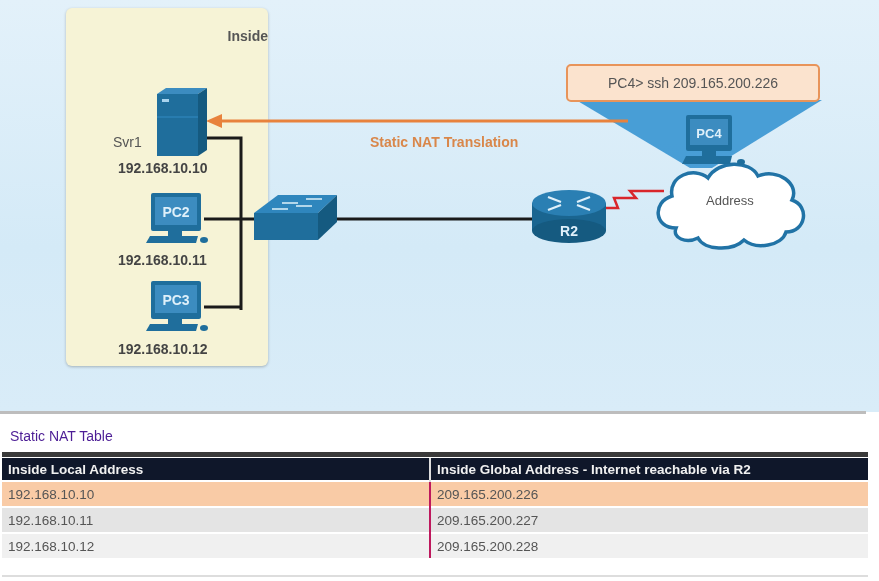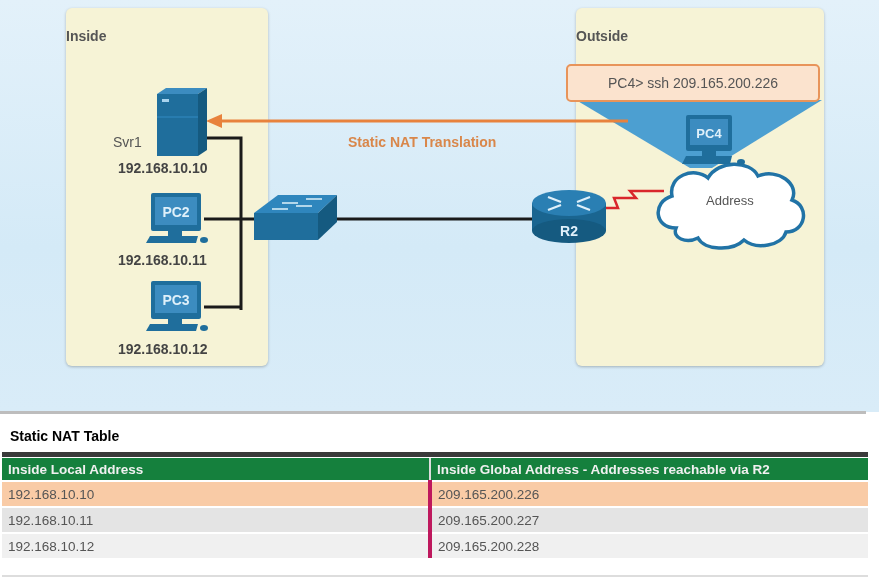--- a/index.html
+++ b/index.html
@@ -1,46 +1,43 @@
 <!DOCTYPE html>
 <html><head>
 <meta charset="utf-8">
 <style>
   html, body { margin:0; padding:0; }
   body { width:879px; height:581px; background:#ffffff; position:relative; overflow:hidden; font-family:"Liberation Sans", sans-serif; }
   #diagram { position:absolute; left:0; top:0; width:879px; height:412px; background:linear-gradient(180deg,#e3f1fa 0%,#d4eaf7 60%,#d9ecf8 100%); }
   #diagram svg { position:absolute; left:0; top:0; }
   .zone { position:absolute; background:#f6f3d6; border-radius:6px; box-shadow:0 1px 3px rgba(0,0,0,0.25); }
-  .zone-title { position:absolute; left:0; right:0; top:20px; text-align:left; font-weight:bold; font-size:14px; color:#555; }
+  .zone-title { position:absolute; left:0; right:0; top:20px; text-align:right; font-weight:bold; font-size:14px; color:#555; }
   .lbl { position:absolute; font-weight:bold; font-size:14px; color:#444; white-space:nowrap; }
   .svr-name { position:absolute; font-size:14px; color:#555;margin-top:16px; }
-  .nat-label { position:absolute; font-weight:bold; font-size:14px; color:#d9874a; white-space:nowrap; }
+  .nat-label { position:absolute; font-weight:bold; font-size:14px; color:#d9874a; white-space:nowrap;margin-left:22px; }
   .cmd-box { position:absolute; left:566px; top:64px; width:254px; height:38px; background:#fbe3ce; border:2px solid #e8945a; border-radius:5px; box-sizing:border-box; text-align:center; line-height:34px; font-size:14px; color:#555; }
   .sep { position:absolute; left:0; top:411px; width:866px; height:3px; background:#bdbdbd; }
-  .tbl-title { position:absolute; left:10px; top:428px; font-weight:bold; font-size:14px; color:#000000; }
+  .tbl-title { position:absolute; left:10px; top:428px; font-weight:normal; font-size:14px; color:#4c1d95; }
   .tbl { position:absolute; left:2px; top:452px; width:866px; border-collapse:collapse; font-size:13.5px; }
   .tbl-topbar { position:absolute; left:2px; top:452px; width:866px; height:5px; background:#3a3a3a; }
-  .tbl th { background:#15803d; color:#f0f0f0; text-align:left; font-weight:bold; height:22px; padding:0 6px; border-left:2px solid #ddd; }
+  .tbl th { background:#0f172a; color:#f0f0f0; text-align:left; font-weight:bold; height:22px; padding:0 6px; border-left:2px solid #ddd; }
   .tbl th:first-child { border-left:none; }
-  .tbl td { height:24px; padding:0 6px; color:#555; border-left:4px solid #be185d; border-top:2px solid #fff; }
+  .tbl td { height:24px; padding:0 6px; color:#555; border-left:2px solid #be185d; border-top:2px solid #fff; }
   .tbl td:first-child { border-left:none; }
   .row-hl td { background:#f9cba6; }
   .row-a td { background:#e4e4e4; }
   .row-b td { background:#f0f0f0; }
   .tbl-bottom { position:absolute; left:2px; top:575px; width:866px; height:2px; background:#ddd; }
 </style>
 </head>
 <body>
 
 <div id="diagram">
   <div class="zone" style="left:66px;top:8px;width:202px;height:358px;">
     <div class="zone-title">Inside</div>
-  </div>
-  <div class="zone" style="left:576px;top:8px;width:248px;height:358px;">
-    <div class="zone-title">Outside</div>
   </div>
 
   <svg width="879" height="412">
 
     <polygon points="576,100 822,100 712,168 690,168" fill="#2e8fd0" opacity="0.85"></polygon>
 
     <g stroke="#1a1a1a" stroke-width="3" fill="none">
       <polyline points="204,138 241,138 241,310"></polyline>
       <line x1="204" y1="219" x2="262" y2="219"></line>
       <line x1="204" y1="307" x2="241" y2="307"></line>
@@ -134,21 +131,21 @@
 <div class="tbl-title">Static NAT Table</div>
 <div class="tbl-topbar"></div>
 <table class="tbl" style="top:458px;">
   <colgroup>
       <col style="width:428px">
       <col>
     </colgroup>
   <thead>
     <tr>
       <th>Inside Local Address</th>
-      <th>Inside Global Address - Addresses reachable via R2</th>
+      <th>Inside Global Address - Internet reachable via R2</th>
     </tr>
   </thead>
   <tbody>
     <tr class="row-hl">
       <td>192.168.10.10</td>
       <td>209.165.200.226</td>
     </tr>
     <tr class="row-a">
       <td>192.168.10.11</td>
       <td>209.165.200.227</td>

